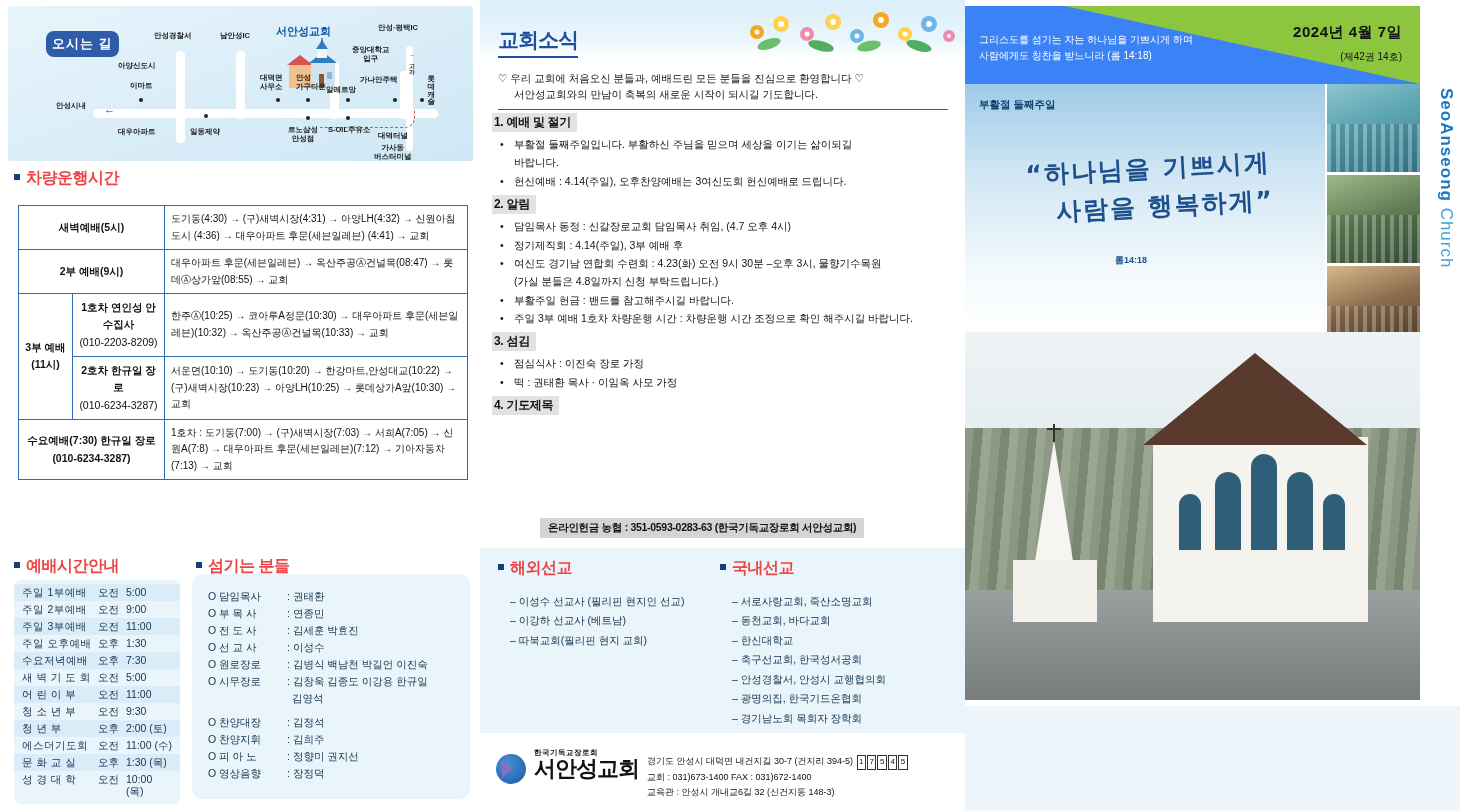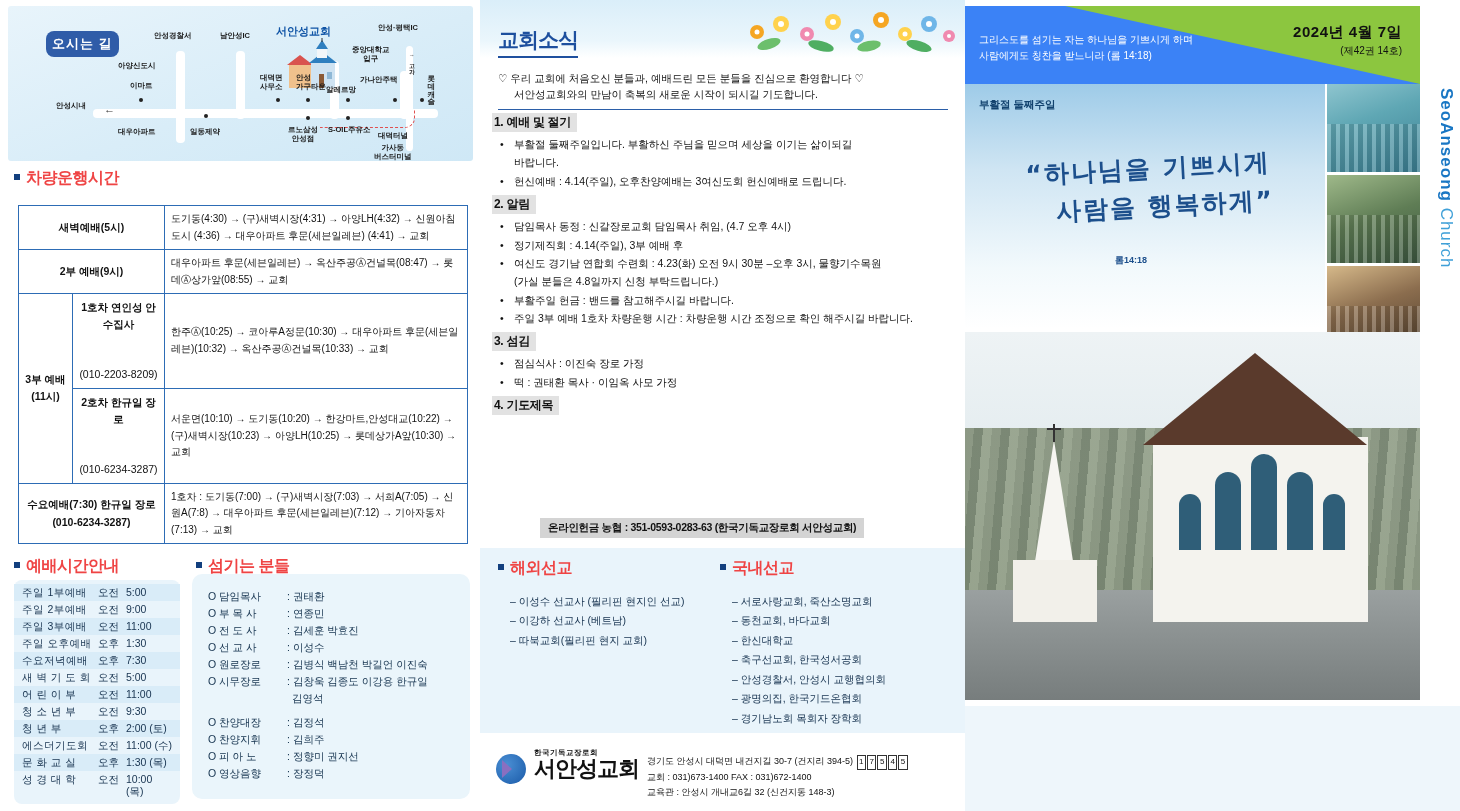--- a/index.html
+++ b/index.html
@@ -49,21 +49,21 @@
 
   
   .drive-table {
     position: absolute; left: 18px; top: 205px; width: 450px;
     border-collapse: collapse; font-size: 10.5px; color: #111;
   }
   .drive-table td { border: 1px solid #2d6cb5; padding: 5px 6px; vertical-align: middle; line-height: 1.65; }
   .drive-table td.lbl { text-align: center; font-weight: bold; width: 92px; }
   .drive-table td.lbl2 { text-align: center; font-weight: bold; width: 54px; }
   .drive-table td.route { font-size: 10px; }
-  .drive-table .phone { font-weight: normal; display: block; margin-top: 32px; }
+  .drive-table .phone { font-weight: normal; display: block; }
 
   
   .h-wtime { position: absolute; left: 14px; top: 556px; }
   .h-staff { position: absolute; left: 196px; top: 556px; }
 
   .wtime-box {
     position: absolute; left: 14px; top: 580px; width: 166px;
     background: #e9f4fb; border-radius: 8px; padding: 4px 0;
   }
   .wtime-row { display: flex; font-size: 10.5px; color: #16324f; padding: 1.5px 8px; }
@@ -161,21 +161,21 @@
     background: #8cc63f;
     clip-path: polygon(100% 0, 100% 100%, 22% 0);
   }
   .rt-verse {
     position: absolute; left: 14px; top: 26px; font-size: 10px; color: #fff; line-height: 1.6; z-index: 2;
   }
   .rt-date {
     position: absolute; right: 18px; top: 17px; text-align: right; z-index: 2; color: #111;
   }
   .rt-date .d1 { font-size: 15px; font-weight: bold; letter-spacing: 0.5px; }
-  .rt-date .d2 { font-size: 10px; margin-top: 2px; }
+  .rt-date .d2 { font-size: 10px; margin-top: 8px; }
 
   .rt-hero {
     position: absolute; left: 0; top: 84px; width: 360px; height: 245px;
     background: linear-gradient(180deg,#9ecbe8 0%, #cfe5f3 35%, #f2f9fc 75%, #ffffff 100%);
   }
   .hero-season { position: absolute; left: 14px; top: 14px; font-size: 10.5px; color: #13436f; font-weight: 600; }
   .hero-calig {
     position: absolute; left: 24px; top: 66px; width: 320px; text-align: center;
     font-family: "DejaVu Sans", sans-serif; color: #1c4f8c; font-weight: bold;
     font-size: 25px; line-height: 1.5; transform: rotate(-3deg); letter-spacing: 2px;

